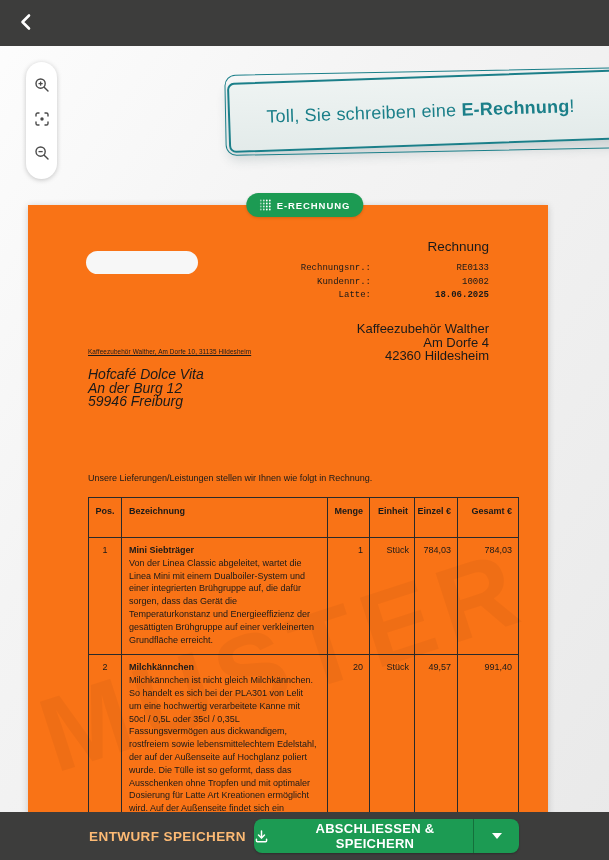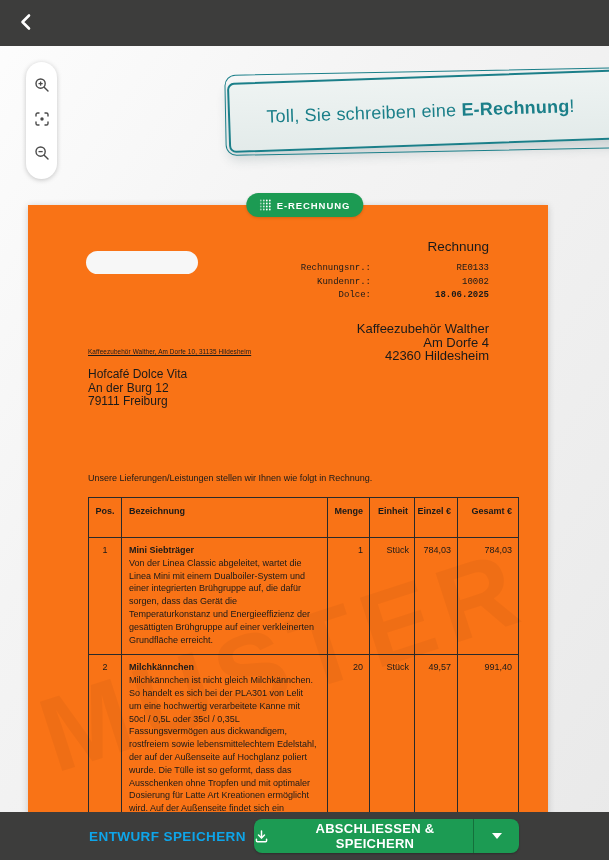--- a/index.html
+++ b/index.html
@@ -41,41 +41,41 @@
 
   .head-block { position:absolute; right:59px; top:33px; text-align:right; }
   .doc-title { font-size:13.5px; line-height:17px; margin-bottom:7px; }
   .meta-row { display:flex; justify-content:flex-end; font-size:9px; line-height:13.6px;font-family:Liberation Mono, monospace; }
   .meta-label { color:#1a1a1a; }
   .meta-value { width:118px; text-align:right; }
   .meta-value.bold { font-weight:bold; }
 
   .addr-right { position:absolute; right:59px; top:117px; text-align:right; font-size:13px; line-height:13.6px; }
   .sender-small { position:absolute; left:60px; top:143px; font-size:6.4px; text-decoration:underline; letter-spacing:0.1px; }
-  .recipient { position:absolute; left:60px; top:163px; font-size:12px; line-height:13.6px; }
+  .recipient { position:absolute; left:60px; top:163px; font-size:14px; line-height:13.6px;font-style:italic; }
   .intro { position:absolute; left:60px; top:268px; font-size:9px; }
 
   table.items { position:absolute; left:60px; top:292px; width:430px; border-collapse:collapse; table-layout:fixed; font-size:9px; }
   table.items td, table.items th { border:1px solid #2a2a2a; vertical-align:top; line-height:12.8px; }
   table.items thead th { font-weight:bold; padding-top:7px; padding-bottom:12px; height:40px; text-align:right; padding-right:6px; }
   table.items thead th.c-pos { text-align:center; padding-right:0; }
   table.items thead th.c-bez { text-align:left; padding-left:7px; }
   td.c-pos { text-align:center; padding-top:6px; }
   td.c-bez { padding:6px 10px 8px 7px; }
   td.c-num { text-align:right; padding:6px 6px 0 0; }
   td.c-unit { text-align:right; padding:6px 5px 0 0; }
   .item-name { font-weight:bold; }
   tr.row-1 td { height:111px; }
   tr.row-2 td { height:240px; }
 
   .watermark { position:absolute; left:35px; top:470px; font-size:106px; font-weight:bold; letter-spacing:9px; color:rgba(0,0,0,0.04); transform:rotate(-18deg); transform-origin:0 100%; white-space:nowrap; pointer-events:none; }
 
   
   .footer { position:absolute; left:0; top:812px; width:609px; height:48px; background:#3d3d3c; z-index:20; }
-  .draft-btn { position:absolute; left:85px; top:0; height:48px; width:165px; background:none; border:none; color:#0ea5e9; font-family:"Liberation Sans",sans-serif; font-size:13.5px; font-weight:bold; letter-spacing:0.4px; cursor:pointer; }
+  .draft-btn { position:absolute; left:85px; top:0; height:48px; width:165px; background:none; border:none; color:#fdba74; font-family:"Liberation Sans",sans-serif; font-size:13.5px; font-weight:bold; letter-spacing:0.4px; cursor:pointer; }
   .save-split { position:absolute; left:254px; top:7px; height:34px; width:265px; display:flex; background:#1c9b53; border-radius:8px; box-shadow:0 1px 2px rgba(0,0,0,0.25); overflow:hidden; }
   .save-main { flex:1; display:flex; align-items:center; justify-content:center; gap:8px; background:none; border:none; color:#ffffff; font-family:"Liberation Sans",sans-serif; font-size:13px; font-weight:bold; letter-spacing:0.3px; cursor:pointer; }
   .save-caret { width:46px; border:none; border-left:1px solid rgba(0,0,0,0.28); background:none; display:flex; align-items:center; justify-content:center; cursor:pointer; }
   .caret-down { width:0; height:0; border-left:5px solid transparent; border-right:5px solid transparent; border-top:6px solid #ffffff; }
 </style>
 </head>
 <body>
 
 <header class="topbar">
   <button class="back-btn">
@@ -161,37 +161,37 @@
     <div class="doc-title">Rechnung</div>
     <div class="meta-row">
       <span class="meta-label">Rechnungsnr.:</span>
       <span class="meta-value">RE0133</span>
     </div>
     <div class="meta-row">
       <span class="meta-label">Kundennr.:</span>
       <span class="meta-value">10002</span>
     </div>
     <div class="meta-row">
-      <span class="meta-label">Dolce:</span>
+      <span class="meta-label">Latte:</span>
       <span class="meta-value bold">18.06.2025</span>
     </div>
   </div>
 
   <div class="addr-right">
     <div>Kaffeezubehör Walther</div>
     <div>Am Dorfe 4</div>
     <div>42360 Hildesheim</div>
   </div>
 
   <div class="sender-small">Kaffeezubehör Walther, Am Dorfe 10, 31135 Hildesheim</div>
 
   <div class="recipient">
     <div>Hofcafé Dolce Vita</div>
     <div>An der Burg 12</div>
-    <div>79111 Freiburg</div>
+    <div>59946 Freiburg</div>
   </div>
 
   <div class="intro">Unsere Lieferungen/Leistungen stellen wir Ihnen wie folgt in Rechnung.</div>
 
   <table class="items">
     <colgroup>
       <col style="width:33px">
         <col style="width:206px">
         <col style="width:42px">
         <col style="width:45px">

